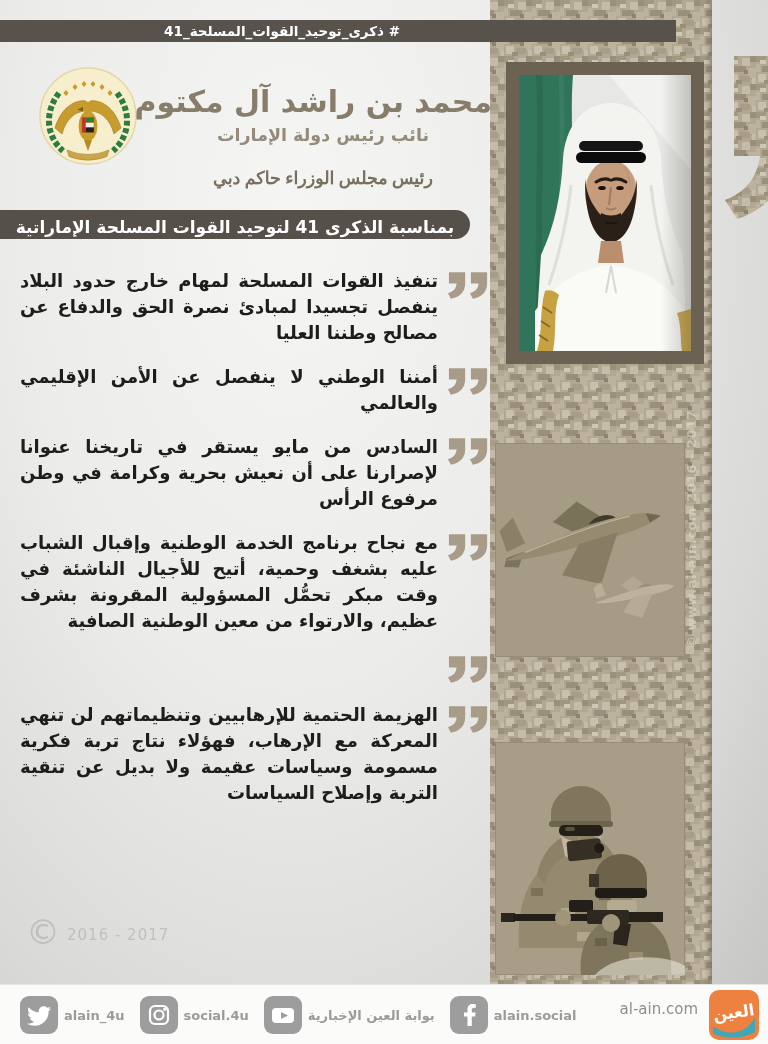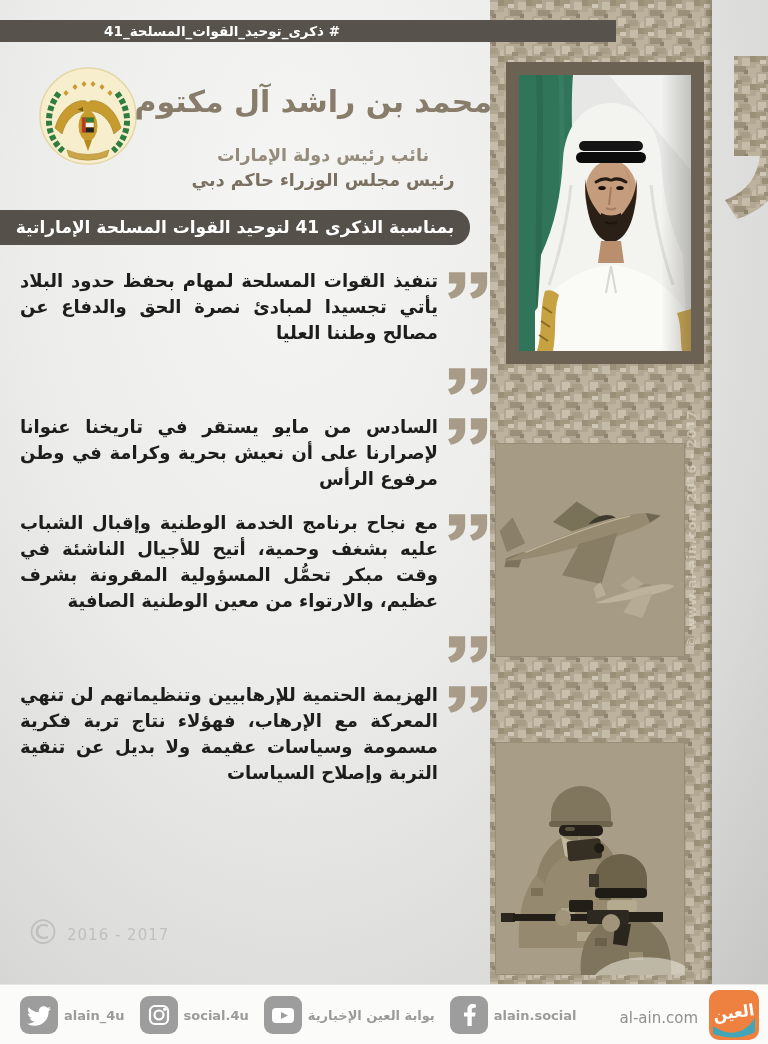--- a/index.html
+++ b/index.html
@@ -2,35 +2,35 @@
 <html lang="ar"><head>
 <meta charset="utf-8">
 <style>
   * { margin:0; padding:0; box-sizing:border-box; }
   body { font-family:"DejaVu Sans", sans-serif; }
   .page { position:relative; width:768px; height:1044px; overflow:hidden;
           background: radial-gradient(ellipse at 38% 20%, #f5f5f4 0%, #ececea 40%, #d9d9d7 75%, #c3c3c1 100%); }
   svg { display:block; }
   .bg-art { position:absolute; left:0; top:0; z-index:0; }
 
-  .hashtag-bar { position:absolute; left:0; top:20px; width:616px; height:22px;
+  .hashtag-bar { position:absolute; left:0; top:20px; width:676px; height:22px;
                  background:#57524b; z-index:3; }
   .hashtag-bar span { position:absolute; right:276px; top:0; line-height:22px;
                       color:#fff; font-size:13.5px; font-weight:bold; direction:rtl; white-space:nowrap; }
 
   .emblem { position:absolute; left:38px; top:66px; z-index:3; }
 
   .title-block { position:absolute; right:276px; top:72px; width:338px; text-align:center;
                  direction:rtl; z-index:3; }
   .t-sheikh { font-size:26px; font-weight:bold; color:#887d6b; }
   .t-name   { font-size:30px; font-weight:bold; color:#887d6b; margin-top:12px; white-space:nowrap; }
-  .t-sub1   { font-size:17.5px; font-weight:bold; color:#958b7b; margin-top:26px; }
-  .t-sub2   { font-size:17.5px; font-weight:bold; color:#7a7061; margin-top:5px; }
-
-  .occasion-banner { position:absolute; left:0; top:210px; width:470px; height:35px;
+  .t-sub1   { font-size:17.5px; font-weight:bold; color:#958b7b; margin-top:6px; }
+  .t-sub2   { font-size:17.5px; font-weight:bold; color:#7a7061; margin-top:23px;font-family:Liberation Serif, serif; }
+
+  .occasion-banner { position:absolute; left:0; top:210px; width:470px; height:29px;
                      background:#56504a; border-radius:0 17px 17px 0; z-index:3;
                      color:#fff; font-size:17px; font-weight:bold; text-align:center;
                      line-height:35px; direction:rtl; white-space:nowrap; }
 
   .quotes { position:absolute; left:20px; top:268px; width:470px; direction:rtl; z-index:3; }
   .quote  { display:flex; align-items:flex-start; column-gap:10px; margin-bottom:18px; }
   .q-icon { flex:0 0 42px; margin-top:3px; }
   .q-text { flex:1; font-size:18px; font-weight:bold; line-height:26px; color:#1d1d1b;
             text-align:justify; text-align-last:right; }
 
@@ -46,21 +46,21 @@
                gap:7px; z-index:1; color:rgba(168,168,168,0.55); }
   .wm-c    { font-size:34px; line-height:36px; }
   .wm-site { font-size:24px; font-weight:bold; letter-spacing:1px; line-height:26px; }
   .wm-years{ font-size:15px; margin-top:12px; letter-spacing:1px; }
 
   .footer { position:absolute; left:0; top:984px; width:768px; height:60px;
             background:#fbfbf9; border-top:1px solid #e7e7e4; z-index:4; }
   .social { position:absolute; left:20px; top:11px; display:flex; align-items:center; gap:15px; }
   .social-item { display:flex; align-items:center; gap:6px; cursor:pointer; }
   .social-label { font-size:13px; color:#9b9b9b; font-weight:bold; }
-  .site-label { position:absolute; right:70px; top:24px; font-size:15px; color:#8f8f8f; }
+  .site-label { position:absolute; right:70px; top:15px; font-size:15px; color:#8f8f8f; }
   .brand-logo { position:absolute; right:9px; top:5px; }
 </style>
 </head>
 <body>
 
 <div class="page">
 
   <svg class="bg-art" width="768" height="1044" viewBox="0 0 768 1044">
     <defs>
       <pattern id="camo" width="28" height="28" patternUnits="userSpaceOnUse">
@@ -130,29 +130,30 @@
   <div class="occasion-banner">بمناسبة الذكرى 41 لتوحيد القوات المسلحة الإماراتية</div>
 
   <div class="quotes">
     <div class="quote">
       <svg class="q-icon" width="42" height="29" viewBox="0 0 44 30">
           <g fill="#a89c88">
             <path d="M1,1 h17 v12 c0,9 -6,14.5 -15,16 l-3,-6 c5.5,-1.5 8.5,-4.5 9,-10 h-8 z"></path>
             <path d="M24,1 h17 v12 c0,9 -6,14.5 -15,16 l-3,-6 c5.5,-1.5 8.5,-4.5 9,-10 h-8 z"></path>
           </g>
         </svg>
-      <div class="q-text">تنفيذ القوات المسلحة لمهام بحفظ حدود البلاد يأتي تجسيدا لمبادئ نصرة الحق والدفاع عن مصالح وطننا العليا</div>
-    </div>
-    <div class="quote">
-      <svg class="q-icon" width="42" height="29" viewBox="0 0 44 30">
-          <g fill="#a89c88">
-            <path d="M1,1 h17 v12 c0,9 -6,14.5 -15,16 l-3,-6 c5.5,-1.5 8.5,-4.5 9,-10 h-8 z"></path>
-            <path d="M24,1 h17 v12 c0,9 -6,14.5 -15,16 l-3,-6 c5.5,-1.5 8.5,-4.5 9,-10 h-8 z"></path>
-          </g>
-        </svg>
+      <div class="q-text">تنفيذ القوات المسلحة لمهام خارج حدود البلاد ينفصل تجسيدا لمبادئ نصرة الحق والدفاع عن مصالح وطننا العليا</div>
+    </div>
+    <div class="quote">
+      <svg class="q-icon" width="42" height="29" viewBox="0 0 44 30">
+          <g fill="#a89c88">
+            <path d="M1,1 h17 v12 c0,9 -6,14.5 -15,16 l-3,-6 c5.5,-1.5 8.5,-4.5 9,-10 h-8 z"></path>
+            <path d="M24,1 h17 v12 c0,9 -6,14.5 -15,16 l-3,-6 c5.5,-1.5 8.5,-4.5 9,-10 h-8 z"></path>
+          </g>
+        </svg>
+      <div class="q-text">أمننا الوطني لا ينفصل عن الأمن الإقليمي والعالمي</div>
     </div>
     <div class="quote">
       <svg class="q-icon" width="42" height="29" viewBox="0 0 44 30">
           <g fill="#a89c88">
             <path d="M1,1 h17 v12 c0,9 -6,14.5 -15,16 l-3,-6 c5.5,-1.5 8.5,-4.5 9,-10 h-8 z"></path>
             <path d="M24,1 h17 v12 c0,9 -6,14.5 -15,16 l-3,-6 c5.5,-1.5 8.5,-4.5 9,-10 h-8 z"></path>
           </g>
         </svg>
       <div class="q-text">السادس من مايو يستقر في تاريخنا عنوانا لإصرارنا على أن نعيش بحرية وكرامة في وطن مرفوع الرأس</div>
     </div>

